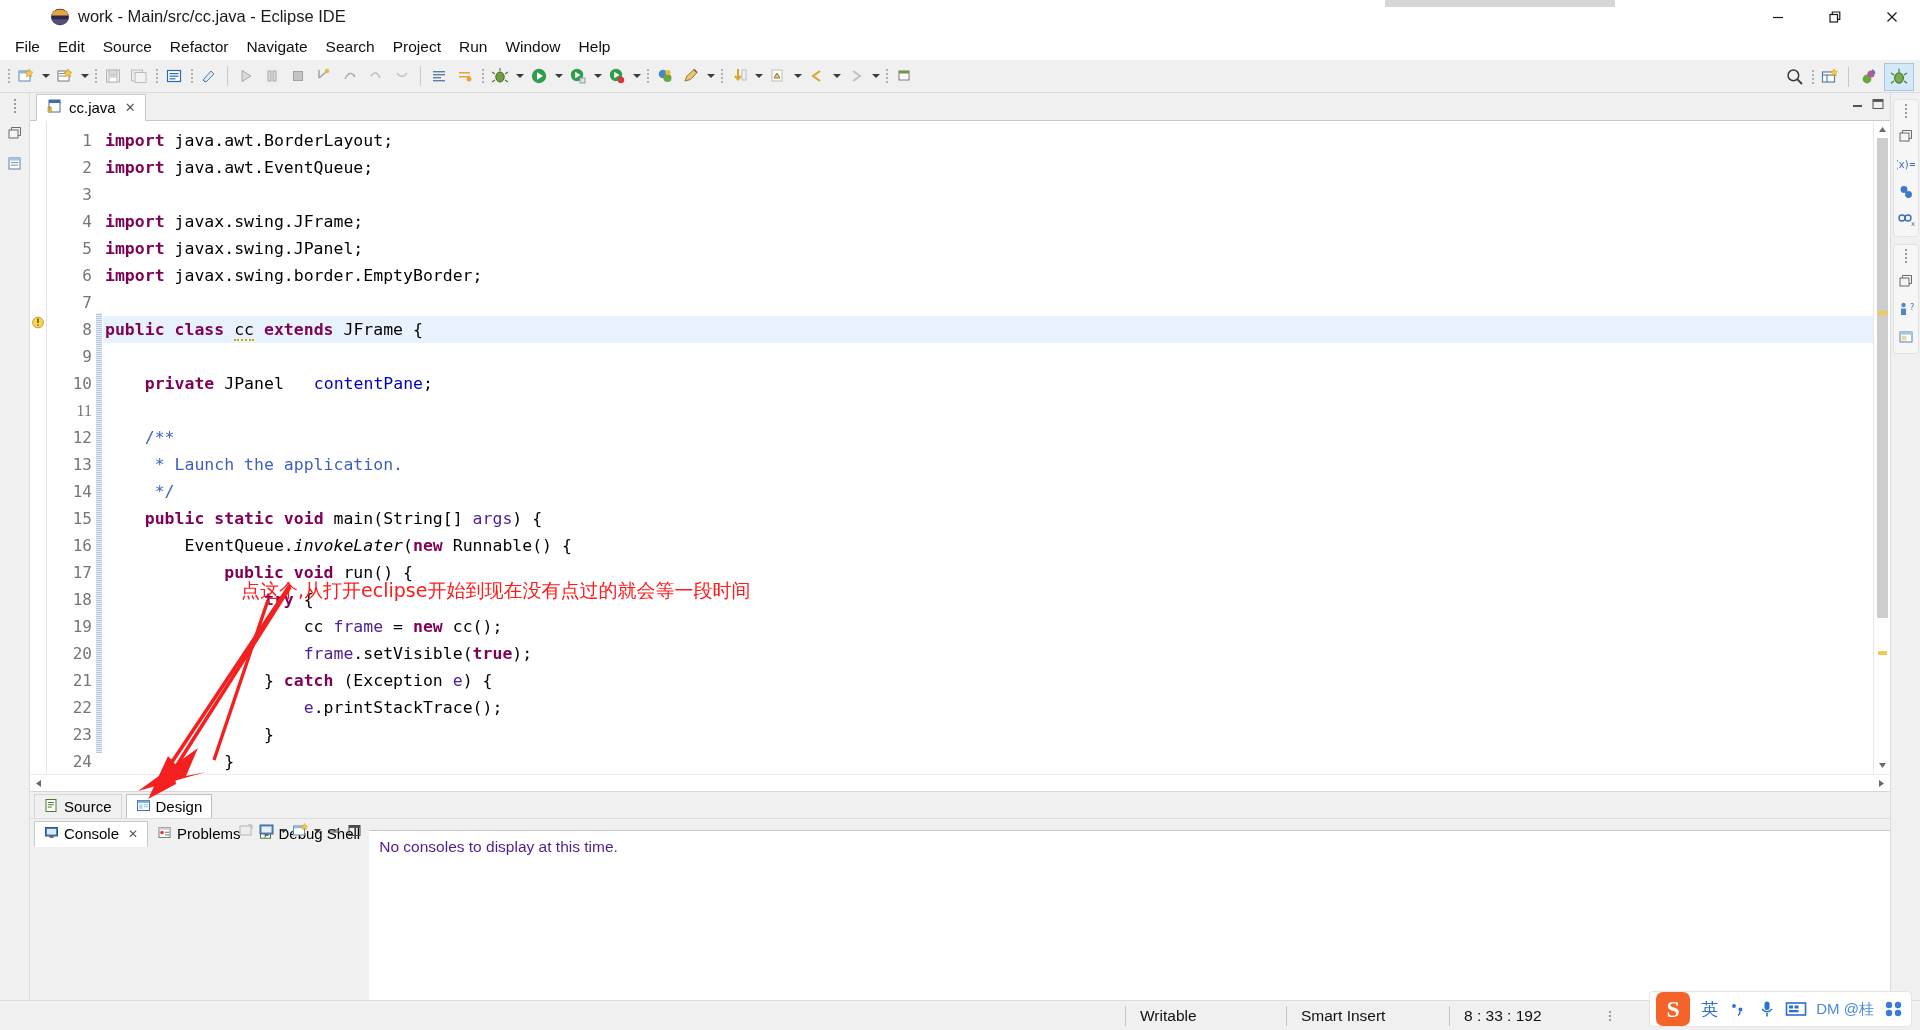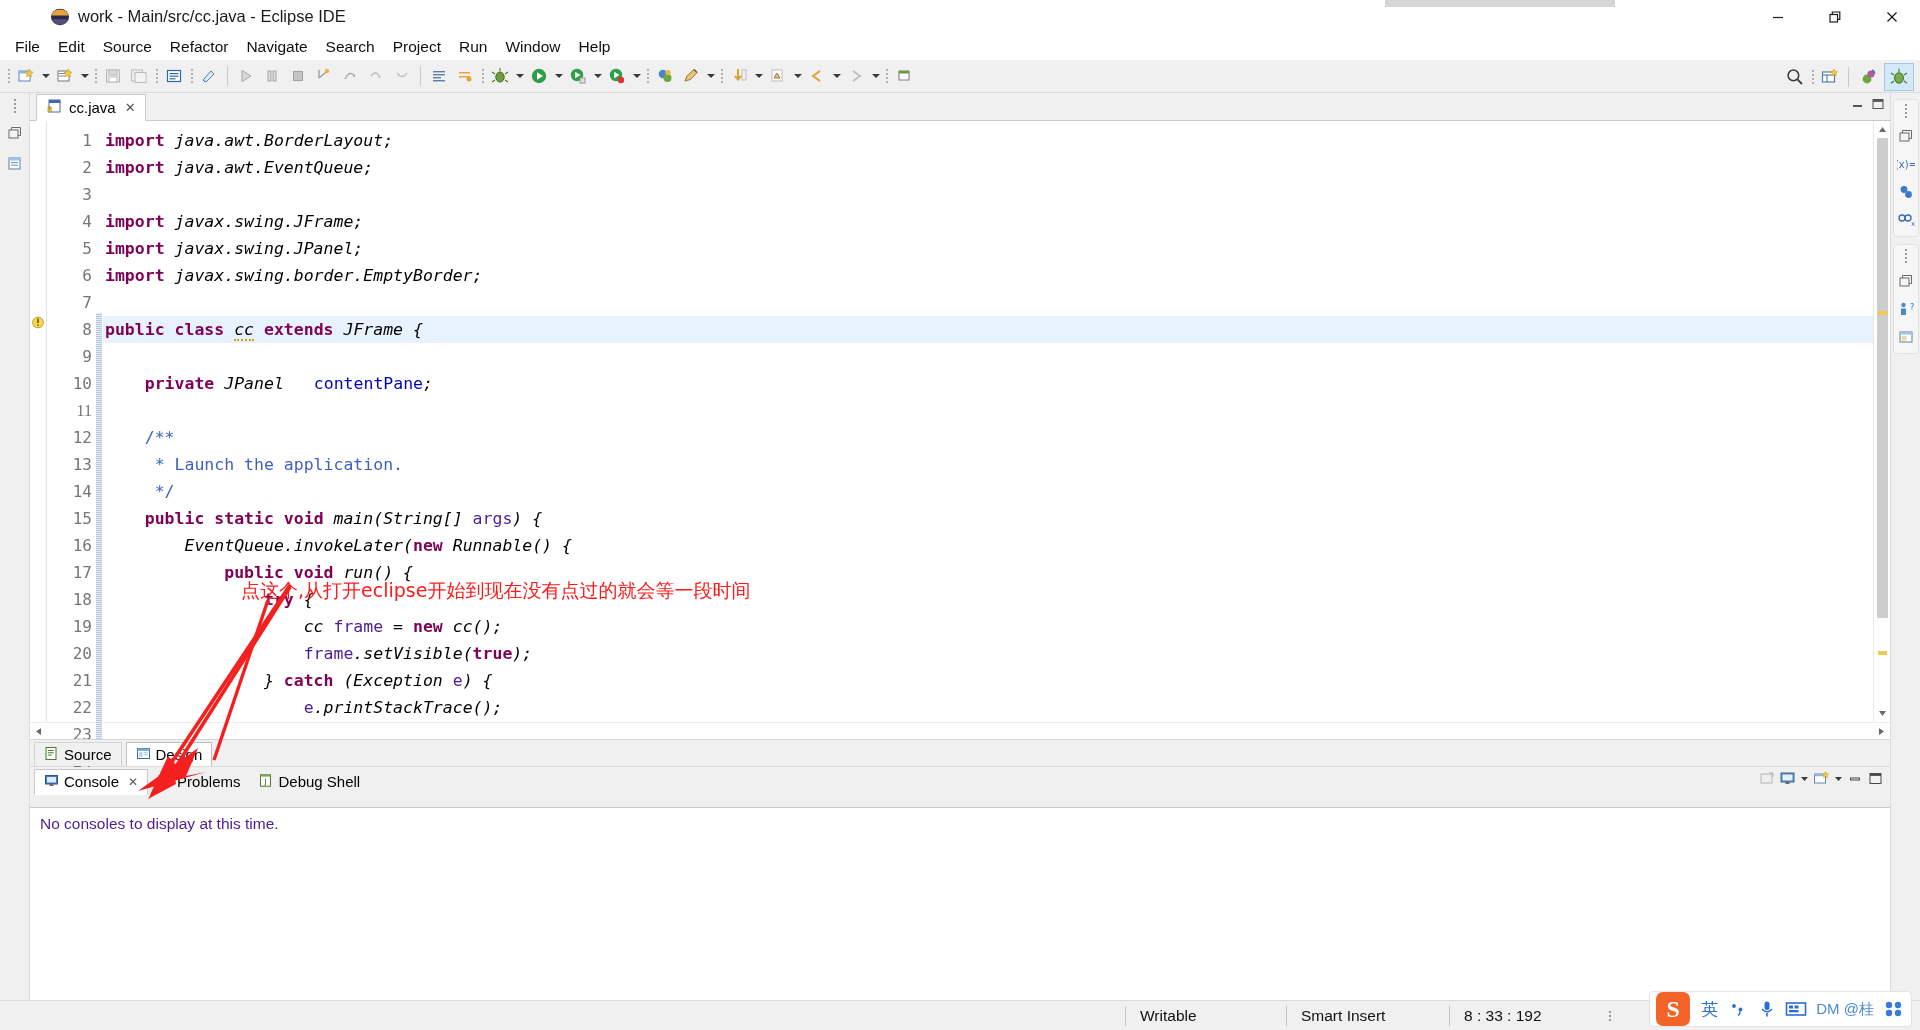--- a/index.html
+++ b/index.html
@@ -98,21 +98,21 @@
   .code-area {
     flex:1 1 auto; position:relative; overflow:hidden; background:#fff;
     font-family:"DejaVu Sans Mono", monospace; font-size:16.5px; line-height:27px; padding-top:6px;
   }
   .cline { white-space:pre; height:27px; padding-left:2px; }
   .cline.hl { background:#e8f2fe; }
   .k { color:#7f0055; font-weight:bold; }    
   .f { color:#0000c0;margin-left:20px; }                      
   .cm { color:#3f5fbf; }                     
   .mi { color:#000; font-style:italic; }     
-  .pl { color:#000;font-style:italic; }                        
+  .pl { color:#000; }                        
   .par { color:#4c1d95; }                    
 
   .squiggle { border-bottom: 2px dotted #d8a200; }
 
   
   .editor-scroll {
     width: 17px; background:#fff; flex:none; border-left:1px solid #e8e8e8;
     display:flex; flex-direction:column; align-items:center; position:relative;
   }
   .sc-arrow { width:17px; height:17px; display:flex; align-items:center; justify-content:center; }
@@ -124,21 +124,21 @@
 
   
   .sd-tabs { height:27px; background:#f0f0f0; display:flex; align-items:flex-end; flex:none; border-top:1px solid #d6d6d6; position:relative;}
   .sd-tab {
     height:24px; display:flex; align-items:center; gap:5px; padding:0 9px;
     font-size:15px; border:1px solid #c0c0c0; background:#fff; margin-left:4px; border-bottom:none;
   }
   .sd-tab.inactive { background:#f0f0f0; border-color:#d6d6d6; }
 
   
-  .console-panel { height: 234px; background:#f0f0f0; display:flex; flex-direction:column; flex:none; border-top:1px solid #dcdcdc;}
+  .console-panel { height: 182px; background:#f0f0f0; display:flex; flex-direction:row; flex:none; border-top:1px solid #dcdcdc;}
   .console-tabrow { height:29px; display:flex; align-items:center; position:relative; padding-left:4px; }
   .ctab { display:flex; align-items:center; gap:5px; padding:3px 9px; font-size:15px; }
   .ctab.active { background:#fff; border:1px solid #c8c8c8; border-bottom:1px solid #fff; }
   .ctab .close { font-size:12px; color:#555; margin-left:4px;}
   .console-tools { position:absolute; right:6px; top:3px; display:flex; align-items:center; gap:3px;}
   .console-body { flex:1 1 auto; background:#fff; border-top:1px solid #c8c8c8; padding:7px 10px; font-size:15.5px; color:#4c1d95;margin-top:11px; }
 
   
   .right-rail {
     width: 30px; background:#f0f0f0; border-left:1px solid #dcdcdc; flex:none;

